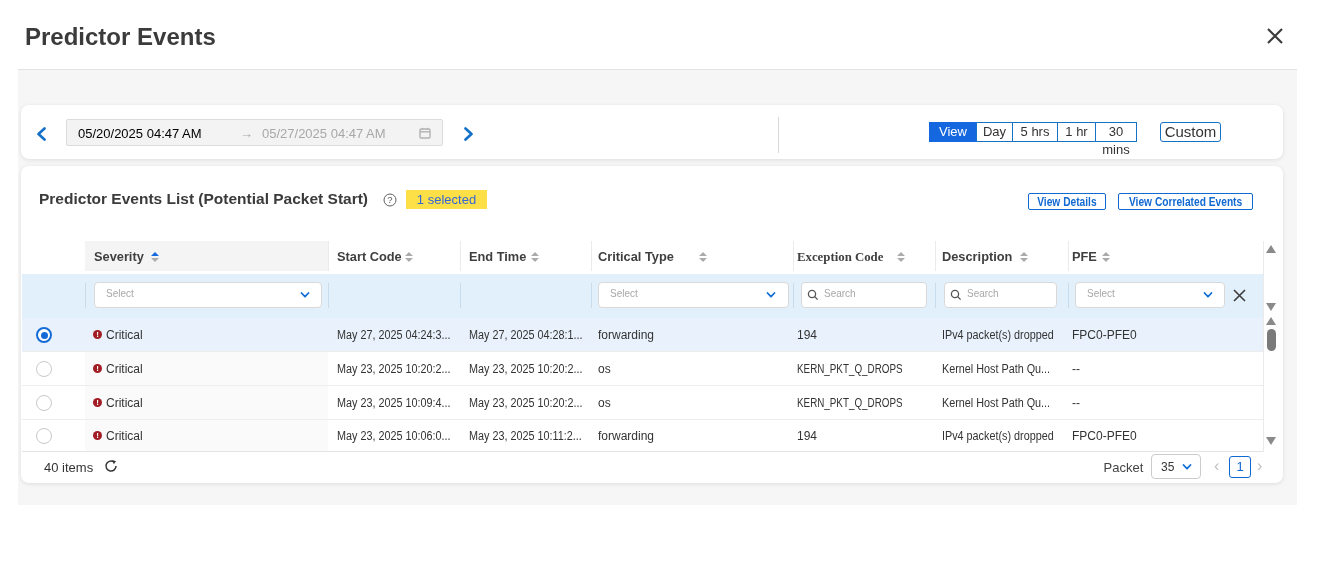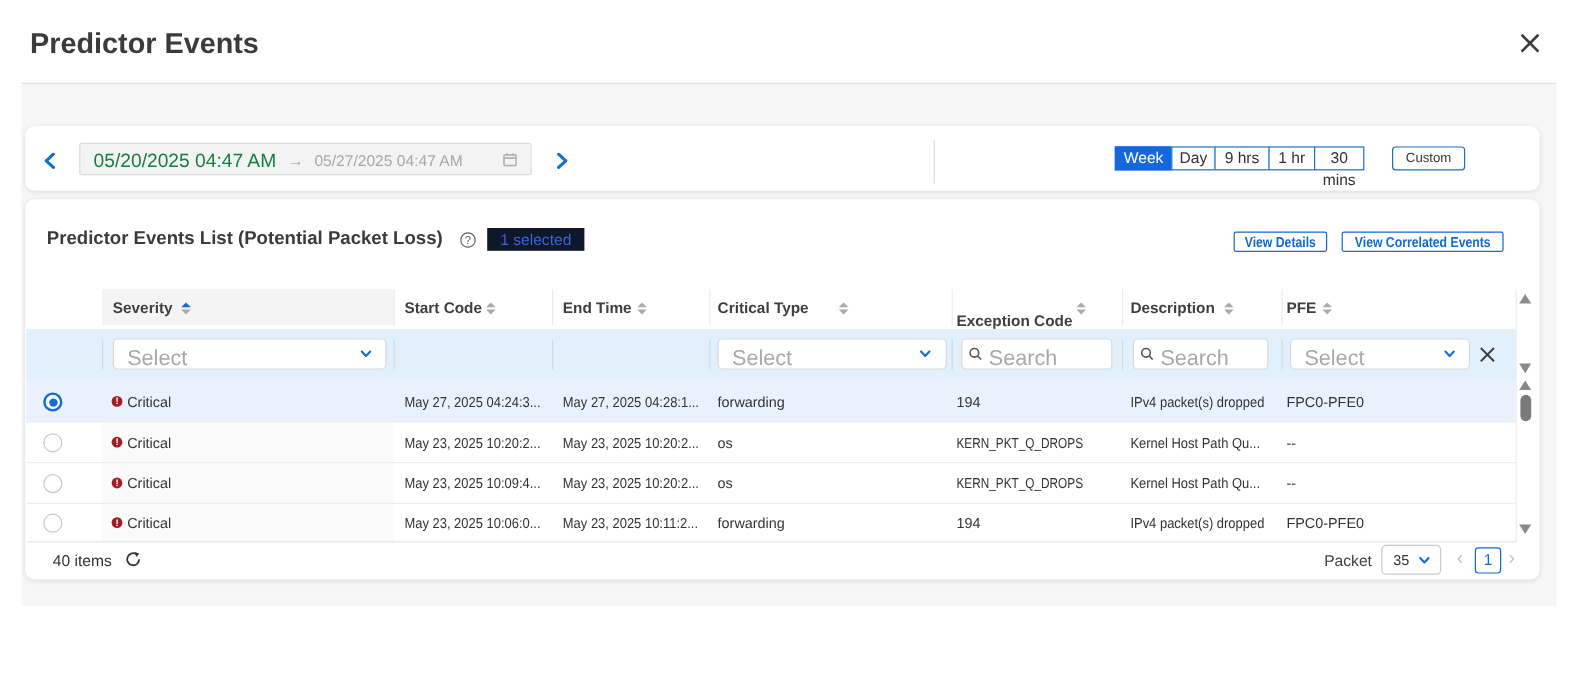--- a/index.html
+++ b/index.html
@@ -2,21 +2,21 @@
 <html><head>
 <meta charset="utf-8">
 <style>
   * { margin:0; padding:0; box-sizing:border-box; }
   html,body { width:1320px; height:568px; background:#fff; font-family:"Liberation Sans", sans-serif; overflow:hidden; }
   .abs { position:absolute; }
   .t13 { font-size:12px; color:#333; white-space:nowrap; }
   .sx90 { transform:scaleX(.9); transform-origin:0 50%; }
   .sx82 { transform:scaleX(.82); transform-origin:0 50%; }
   .hdr { font-size:12.8px; font-weight:700; color:#3f3f3f; white-space:nowrap; }
-  .ph  { font-size:18px; color:#a8a8a8; white-space:nowrap; }
+  .ph  { font-size:10px; color:#a8a8a8; white-space:nowrap; }
   .card { background:#fff; border-radius:8px; box-shadow:0 1px 4px rgba(0,0,0,.10); }
   .sortpair { position:absolute; width:8px; height:10px; }
   .tri-u { position:absolute; left:0; top:0; width:0; height:0; border-left:4px solid transparent; border-right:4px solid transparent; border-bottom:4.2px solid #ababab; }
   .tri-d { position:absolute; left:0; top:6.2px; width:0; height:0; border-left:4px solid transparent; border-right:4px solid transparent; border-top:4.2px solid #ababab; }
   .radio { position:absolute; width:16px; height:16px; border:1.5px solid #c9c9c9; border-radius:50%; background:#fff; }
   .radio.sel { border:2px solid #146bd8; }
   .radio.sel:after { content:""; position:absolute; left:2.5px; top:2.5px; width:7px; height:7px; border-radius:50%; background:#146bd8; }
   .crit { position:absolute; width:9px; height:9px; border-radius:50%; background:#a21c24; }
   .crit:after { content:"!"; position:absolute; left:0; top:0; width:9px; height:9px; color:#fff; font-size:8px; font-weight:700; text-align:center; line-height:9px; }
   .seg { position:absolute; top:122px; height:20px; border:1px solid #1572c4; background:#fff; font-size:13px; color:#333; text-align:center; line-height:18px; }
@@ -34,47 +34,47 @@
     <path d="M2 2 L16 16 M16 2 L2 16" stroke="#3d3d3d" stroke-width="2.2" fill="none"></path>
   </svg>
 
 <div class="abs" style="left:18px; top:69px; width:1279px; height:436px; background:#f6f6f6; border-top:1px solid #e2e2e2;"></div>
 
 <div class="abs card" style="left:21px; top:105px; width:1262px; height:54px;"></div>
 <svg class="abs" style="left:36px; top:127px;" width="11" height="14" viewBox="0 0 11 14">
     <path d="M8.5 1.5 L2.5 7 L8.5 12.5" stroke="#1270c8" stroke-width="2.6" fill="none" stroke-linecap="round" stroke-linejoin="round"></path>
   </svg>
 <div class="abs" style="left:66px; top:119px; width:377px; height:27px; background:#f3f3f3; border:1px solid #dcdcdc; border-radius:2px;"></div>
-<div class="abs ph" style="left:78px; top:126px; font-size:16px; color:#15803d;">05/20/2025 04:47 AM</div>
+<div class="abs ph" style="left:78px; top:126px; font-size:13px; color:#000000;">05/20/2025 04:47 AM</div>
 <div class="abs" style="left:240px; top:126px; font-size:13px; color:#a8a8a8;">→</div>
 <div class="abs ph" style="left:262px; top:126px; font-size:13px; color:#a8a8a8;">05/27/2025 04:47 AM</div>
 <svg class="abs" style="left:419px; top:127px;" width="12" height="12" viewBox="0 0 12 12">
     <rect x="1" y="2" width="10" height="9" rx="1" fill="none" stroke="#b3b3b3" stroke-width="1.4"></rect>
     <line x1="1" y1="4.8" x2="11" y2="4.8" stroke="#b3b3b3" stroke-width="1.4"></line>
     <line x1="3.5" y1="0.8" x2="3.5" y2="3" stroke="#b3b3b3" stroke-width="1.2"></line>
     <line x1="8.5" y1="0.8" x2="8.5" y2="3" stroke="#b3b3b3" stroke-width="1.2"></line>
   </svg>
 <svg class="abs" style="left:463px; top:127px;" width="11" height="14" viewBox="0 0 11 14">
     <path d="M2.5 1.5 L8.5 7 L2.5 12.5" stroke="#1270c8" stroke-width="2.6" fill="none" stroke-linecap="round" stroke-linejoin="round"></path>
   </svg>
 <div class="abs" style="left:778px; top:117px; width:1px; height:36px; background:#d9d9d9;"></div>
-<div class="seg" style="left:929px; width:48px; background:#1567df; border-color:#1567df; color:#fff;">Week</div>
+<div class="seg" style="left:929px; width:48px; background:#1567df; border-color:#1567df; color:#fff;">View</div>
 <div class="seg" style="left:976px; width:37px;">Day</div>
-<div class="seg" style="left:1012px; width:46px;">9 hrs</div>
+<div class="seg" style="left:1012px; width:46px;">5 hrs</div>
 <div class="seg" style="left:1057px; width:39px;">1 hr</div>
 <div class="seg" style="left:1095px; width:42px;">30 mins</div>
-<div class="seg" style="left:1160px; width:61px; border-radius:3px; font-size:11px;">Custom</div>
+<div class="seg" style="left:1160px; width:61px; border-radius:3px; font-size:15px;">Custom</div>
 
 <div class="abs card" style="left:21px; top:166px; width:1262px; height:317px;"></div>
-<div class="abs" style="left:39px; top:191px; font-size:15.5px; line-height:16px; font-weight:700; color:#3b3b3b;">Predictor Events List (Potential Packet Loss)</div>
+<div class="abs" style="left:39px; top:191px; font-size:15.5px; line-height:16px; font-weight:700; color:#3b3b3b;">Predictor Events List (Potential Packet Start)</div>
 <svg class="abs" style="left:383px; top:193px;" width="14" height="14" viewBox="0 0 14 14">
     <circle cx="7" cy="7" r="6" fill="none" stroke="#606060" stroke-width="1"></circle>
     <text x="7" y="10.4" text-anchor="middle" font-size="9.5" fill="#5a5a5a" font-family="Liberation Sans">?</text>
   </svg>
-<div class="abs" style="left:406px; top:190px; width:81px; height:19px; background:#0f172a; color:#3566d6; font-size:13px; text-align:center; line-height:19px;">1 selected</div>
+<div class="abs" style="left:406px; top:190px; width:81px; height:19px; background:#fde047; color:#3566d6; font-size:13px; text-align:center; line-height:19px;">1 selected</div>
 <div class="fbtn" style="left:1028px; top:193px; width:78px; height:17px;">
     <span>View Details</span>
   </div>
 <div class="fbtn" style="left:1118px; top:193px; width:135px; height:17px;">
     <span>View Correlated Events</span>
   </div>
 
 <div class="abs" style="left:85px; top:241px; width:243px; height:30px; background:#f4f4f4;"></div>
 <div class="abs hdr" style="left:94px; top:249px;">Severity</div>
 <div class="sortpair" style="left:150.5px; top:251.5px;">
@@ -89,21 +89,21 @@
 <div class="abs hdr" style="left:469px; top:249px;">End Time</div>
 <div class="sortpair" style="left:531px; top:251.5px;">
     <div class="tri-u"></div>
     <div class="tri-d"></div>
   </div>
 <div class="abs hdr" style="left:598px; top:249px;">Critical Type</div>
 <div class="sortpair" style="left:698.5px; top:251.5px;">
     <div class="tri-u"></div>
     <div class="tri-d"></div>
   </div>
-<div class="abs hdr" style="left:797px; top:260px;">Exception Code</div>
+<div class="abs hdr" style="left:797px; top:250px;font-family:Liberation Serif, serif;">Exception Code</div>
 <div class="sortpair" style="left:897px; top:251.5px;">
     <div class="tri-u"></div>
     <div class="tri-d"></div>
   </div>
 <div class="abs hdr" style="left:942px; top:249px;">Description</div>
 <div class="sortpair" style="left:1019.5px; top:251.5px;">
     <div class="tri-u"></div>
     <div class="tri-d"></div>
   </div>
 <div class="abs hdr" style="left:1072px; top:249px;">PFE</div>

